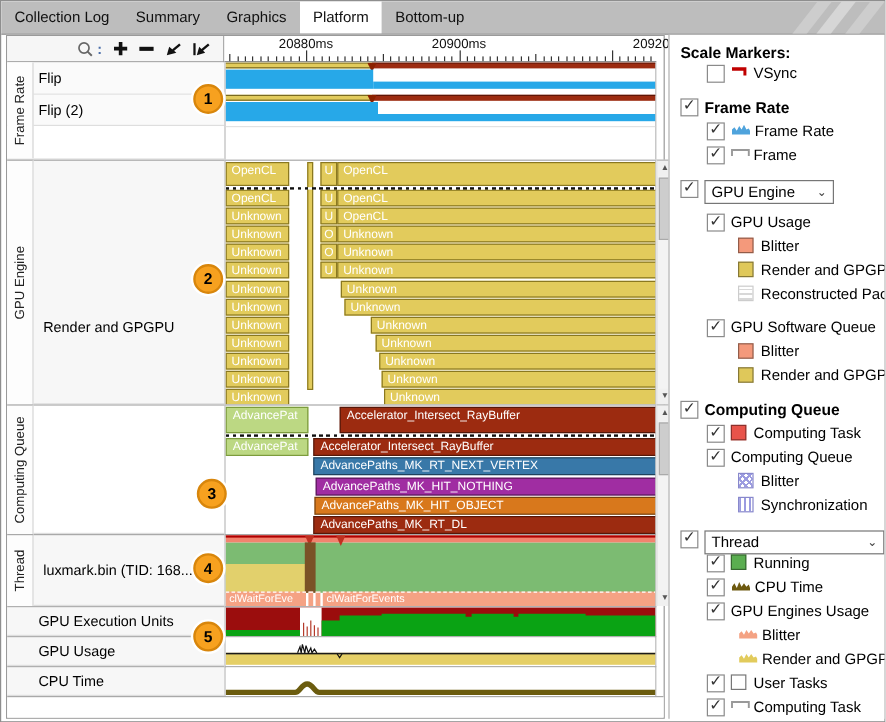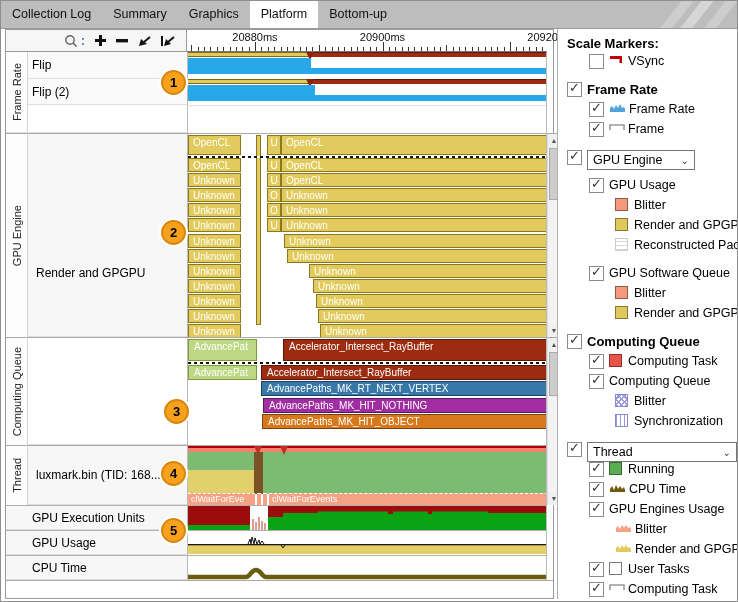--- a/index.html
+++ b/index.html
@@ -276,20 +276,21 @@
       </div>
 
     <div class="sec" style="top:307px;height:108px;border-top:1px solid #a9a9a9" id="cq-sec">
         <div class="gbar" style="left: 0px; top: 1px; width: 69px; height: 22px;">AdvancePat</div>
         <div class="cbar" style="left: 95px; top: 1px; width: 265px; height: 22px; background: rgb(156, 43, 16);">Accelerator_Intersect_RayBuffer</div>
         <div class="gbar" style="left: 0px; top: 27px; width: 69px; height: 15px;">AdvancePat</div>
         <div class="cbar" style="left: 73px; top: 27px; width: 287px; height: 15px; background: rgb(156, 43, 16);">Accelerator_Intersect_RayBuffer</div>
         <div class="cbar" style="left: 73px; top: 43.3px; width: 287px; height: 15px; background: rgb(56, 120, 168);">AdvancePaths_MK_RT_NEXT_VERTEX</div>
         <div class="cbar" style="left: 75px; top: 59.6px; width: 285px; height: 15px; background: rgb(160, 45, 162);">AdvancePaths_MK_HIT_NOTHING</div>
         <div class="cbar" style="left: 74px; top: 75.9px; width: 286px; height: 15px; background: rgb(216, 120, 28);">AdvancePaths_MK_HIT_OBJECT</div>
+        <div class="cbar" style="left: 73px; top: 92.2px; width: 287px; height: 15px; background: rgb(156, 43, 16);">AdvancePaths_MK_RT_DL</div>
         <div class="dash" style="left: 0px; top: 24px; width: 360px;"></div>
       </div>
 
     <div class="sec" style="top:415px;height:60px;border-top:1px solid #a9a9a9">
       <div class="t-green"></div>
       <div class="t-top"></div>
       <div class="t-notch" style="left:66px"></div>
       <div class="t-notch" style="left:92px"></div>
       <div class="t-yellow"></div>
       <div class="t-brown"></div>

